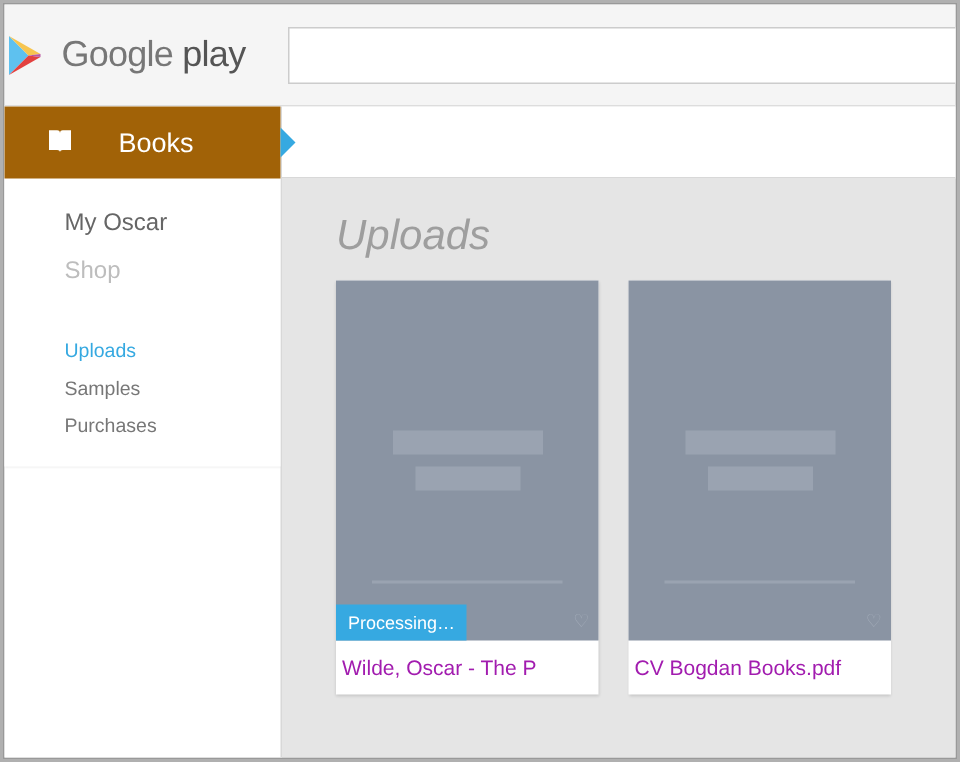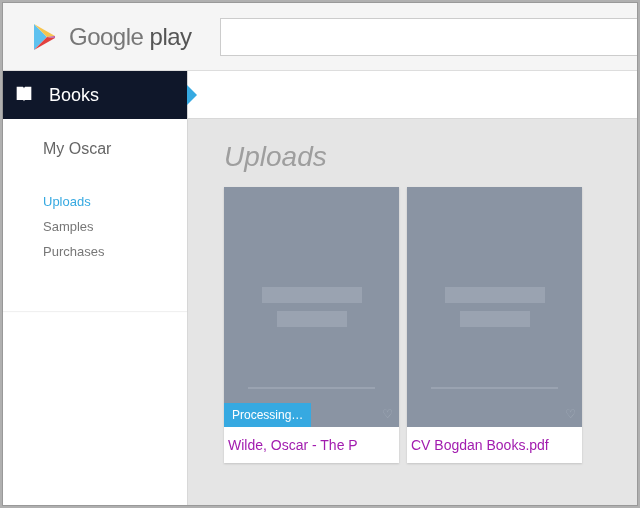--- a/index.html
+++ b/index.html
@@ -1,36 +1,36 @@
 <!DOCTYPE html>
 <html><head>
 <meta charset="utf-8">
 <style>
 *{box-sizing:border-box;margin:0;padding:0}
 body{font-family:Arial,Helvetica,sans-serif;background:#b0b0b0;width:640px;height:508px;overflow:hidden}
 .frame{position:absolute;left:2px;top:2px;width:636px;height:504px;background:#e5e5e5;border:1px solid #999}
-.header{height:68px;background:#f5f5f5;border-bottom:1px solid #ddd;display:flex;align-items:center;padding-left:28px}
+.header{height:68px;background:#f5f5f5;border-bottom:1px solid #ddd;display:flex;align-items:center;}
 .logo{display:flex;align-items:center;gap:10px}
 .brand{font-size:24px;color:#555;font-weight:400;letter-spacing:-0.5px}
 .brand .g{color:#777}
 .search{margin-left:28px;flex:1;height:38px;background:#fff;border:1px solid #ccc;border-right:none;margin-right:0;padding:0 10px;font-size:14px;color:#333;outline:none}
 .body{display:flex;height:calc(100% - 68px)}
 .sidebar{width:185px;background:#fff;border-right:1px solid #d8d8d8;display:flex;flex-direction:column}
-.section-hdr{background:#0f172a;color:#fff;height:48px;display:flex;align-items:center;padding-left:10px;gap:14px;font-size:18px;position:relative}
+.section-hdr{background:#a16207;color:#fff;height:48px;display:flex;align-items:center;padding-left:26px;gap:28px;font-size:18px;position:relative}
 .section-hdr::after{content:"";position:absolute;right:-10px;top:50%;margin-top:-10px;width:0;height:0;border-top:10px solid transparent;border-bottom:10px solid transparent;border-left:10px solid #36a9e1}
 .nav1{padding:14px 0 10px 0}
 .nav1 .item{padding:7px 0 7px 40px;font-size:16px;color:#666;cursor:pointer}
 .nav1 .item.shop{color:#bdbdbd}
 .nav2{padding:14px 0}
 .nav2 .item{padding:5px 0 5px 40px;font-size:13px;color:#777;cursor:pointer}
 .nav2 .item.active{color:#36a9e1}
 .content{flex:1;background:#e5e5e5;padding:0}
 .content-hdr{height:48px;background:#fff;border-bottom:1px solid #d8d8d8}
 .section-title{font-size:28px;color:#9e9e9e;font-style:italic;font-weight:400;padding:22px 0 14px 36px}
-.cards{display:flex;gap:8px;padding-left:36px}
+.cards{display:flex;gap:20px;padding-left:36px}
 .card{width:175px;background:#fff;box-shadow:0 1px 2px rgba(0,0,0,.15);cursor:pointer}
 .cover{height:240px;background:#8a94a3;position:relative;display:flex;flex-direction:column;align-items:center;justify-content:center}
 .ph-line{background:#9aa3b1;height:16px;margin:4px 0}
 .ph1{width:100px}
 .ph2{width:70px}
 .ph-bottom{position:absolute;bottom:38px;left:24px;right:24px;height:2px;background:#9aa3b1}
 .badge{position:absolute;left:0;bottom:0;background:#36a9e1;color:#fff;font-size:12px;padding:5px 8px}
 .heart{position:absolute;right:6px;bottom:6px;color:#a3acb9;font-size:12px}
 .card-title{padding:10px 4px;font-size:14px;color:#a21caf;white-space:nowrap;overflow:hidden;text-overflow:clip}
 .sidebar-wrap{background:#fff;display:flex;flex-direction:column;height:240px;box-shadow:0 1px 1px rgba(0,0,0,.06)}
@@ -56,20 +56,21 @@
     <div class="sidebar">
       <div class="sidebar-wrap">
         <div class="section-hdr">
           <svg width="22" height="22" viewBox="0 0 24 24">
             <path fill="#fff" d="M4 3h6c1 0 2 .5 2 2v14c0-1-1-1.5-2-1.5H4V3zm16 0h-6c-1 0-2 .5-2 2v14c0-1 1-1.5 2-1.5h6V3z"></path>
           </svg>
           <span>Books</span>
         </div>
         <div class="nav1">
           <div class="item">My Oscar</div>
+          <div class="item shop">Shop</div>
         </div>
         <div class="nav2">
           <div class="item active">Uploads</div>
           <div class="item">Samples</div>
           <div class="item">Purchases</div>
         </div>
       </div>
     </div>
 
     <div class="content">

